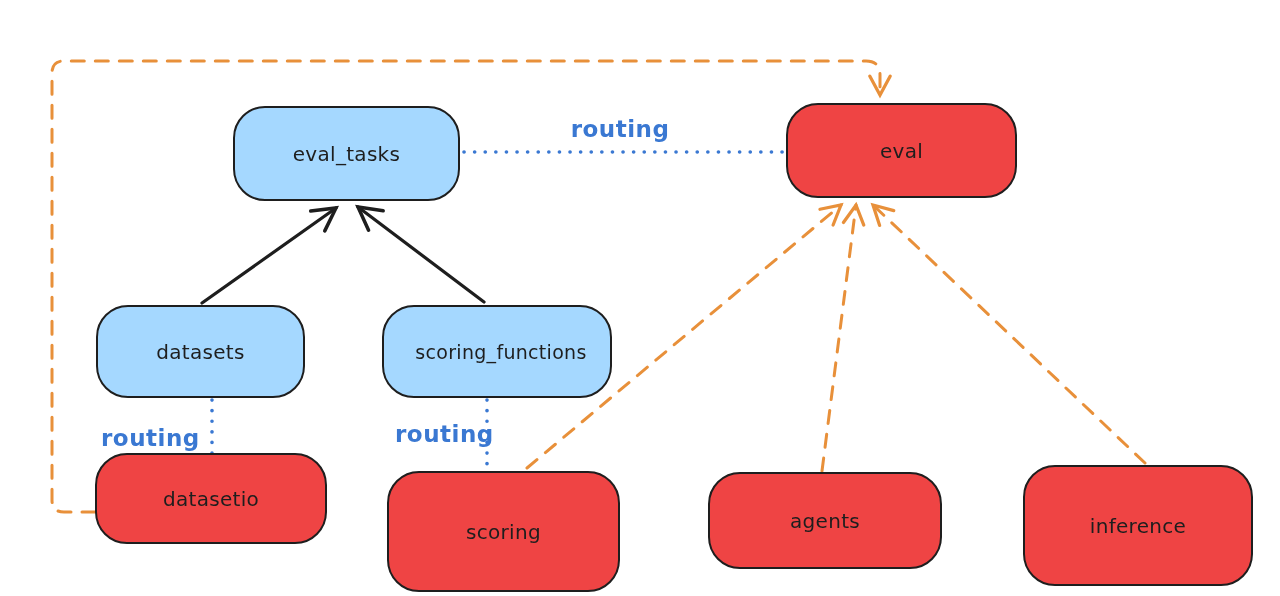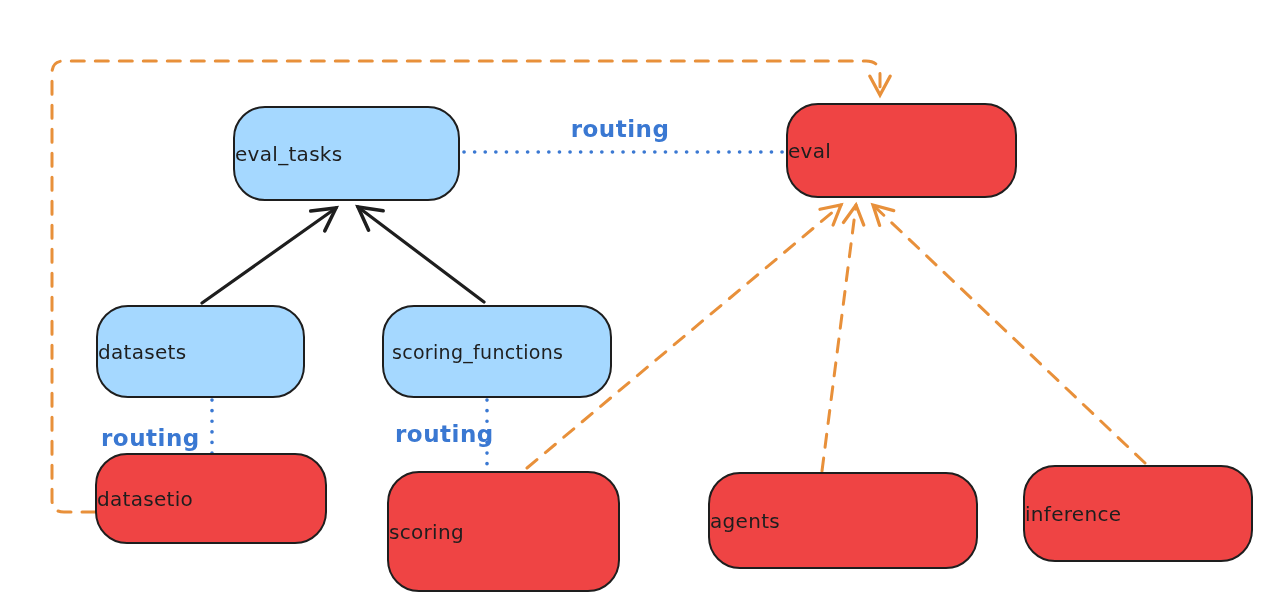--- a/index.html
+++ b/index.html
@@ -9,34 +9,34 @@
     background:#ffffff;
     font-family:"DejaVu Sans","Liberation Sans",sans-serif;
     overflow:hidden;
   }
   .edges{position:absolute;left:0;top:0;width:1280px;height:596px;}
   .node{
     position:absolute;
     box-sizing:border-box;
     border:2.5px solid #1e1e1e;
     border-radius:32px;
-    display:flex;align-items:center;
+    display:flex;align-items:center;justify-content:center;
     font-size:20px;color:#1e1e1e;
     letter-spacing:.3px;
   }
   .node.blue{background:#a5d8ff;}
   .node.green{background:#ef4444;}
   #n-eval_tasks{left:233px;top:106px;width:227px;height:95px;}
   #n-eval{left:786px;top:103px;width:231px;height:95px;}
   #n-datasets{left:96px;top:305px;width:209px;height:93px;}
   #n-scoring_functions{left:382px;top:305px;width:230px;height:93px;font-size:19px;padding-left:8px;}
   #n-datasetio{left:95px;top:453px;width:232px;height:91px;}
   #n-scoring{left:387px;top:471px;width:233px;height:121px;}
-  #n-agents{left:708px;top:472px;width:270px;height:97px;}
-  #n-inference{left:1023px;top:465px;width:230px;height:97px;}
+  #n-agents{left:708px;top:472px;width:234px;height:97px;}
+  #n-inference{left:1023px;top:465px;width:230px;height:121px;}
   .edge-label{
     position:absolute;
     color:#3a78d2;font-weight:bold;font-size:23px;
     text-align:center;letter-spacing:.5px;
   }
   #lbl-routing-h{left:568px;top:116px;width:104px;}
   #lbl-routing-1{left:101px;top:425px;width:86px;}
   #lbl-routing-2{left:395px;top:421px;width:86px;}
 </style>
 </head>

